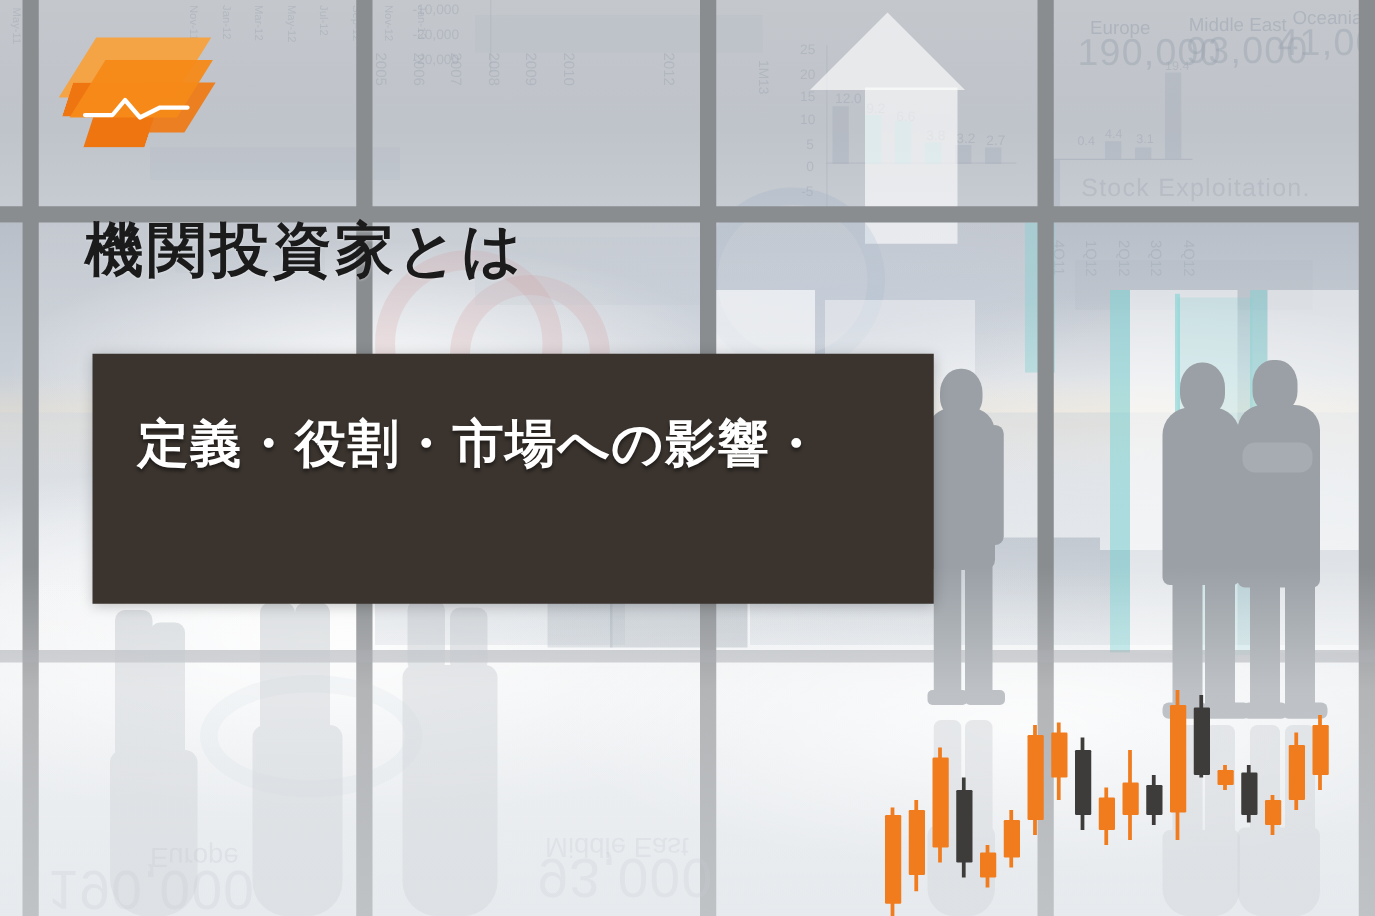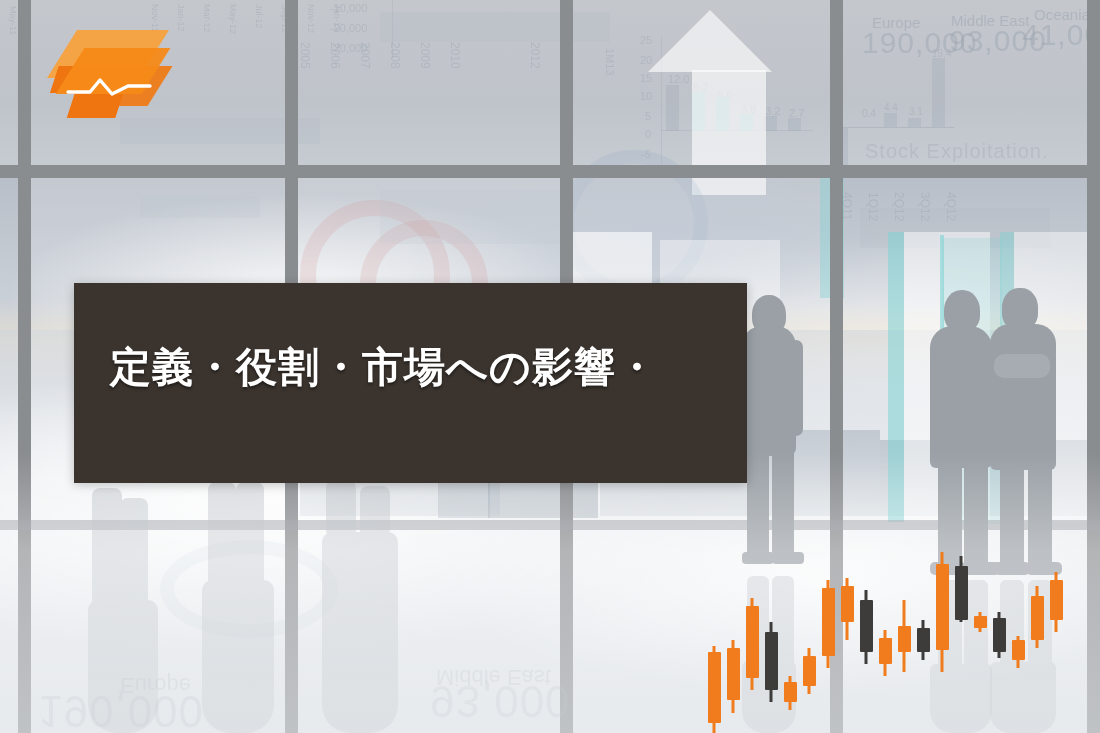--- a/index.html
+++ b/index.html
@@ -167,21 +167,21 @@
     box-shadow:0 2px 10px rgba(0,0,0,.22);
   }
   .subline{
     position:absolute;left:36px;
     color:#ffffff;font-size:41px;line-height:48px;font-weight:700;
     letter-spacing:1px;
     font-family:"DejaVu Sans","Liberation Sans",sans-serif;
     text-shadow:0 2px 3px rgba(0,0,0,.45);
     white-space:nowrap;
   }
-  .subline.l1{top:60px;}
+  .subline.l1{top:48px;}
   .subline.l2{top:112px;}
 </style>
 </head>
 <body>
 
 <div class="canvas">
 
   <div class="bg-base"></div>
   <div class="sky"></div>
   <div class="horizon"></div>
@@ -470,18 +470,19 @@
       <div class="lm lm1"></div>
       <div class="lm lm4"></div>
       <div class="lm lm3"></div>
       <div class="lm lm2"></div>
       <svg class="zig" viewBox="0 0 86 22">
         <polyline points="2,16 24,16 34,4 46,18 62,10 84,10" fill="none" stroke="#ffffff" stroke-width="3.4" stroke-linecap="round" stroke-linejoin="round"></polyline>
       </svg>
     </div>
   </div>
 
+  <div class="heading">機関投資家とは</div>
 
   <div class="subbox">
     <div class="subline l1">定義・役割・市場への影響・</div>
   </div>
 
 </div>
 
 </body></html>

